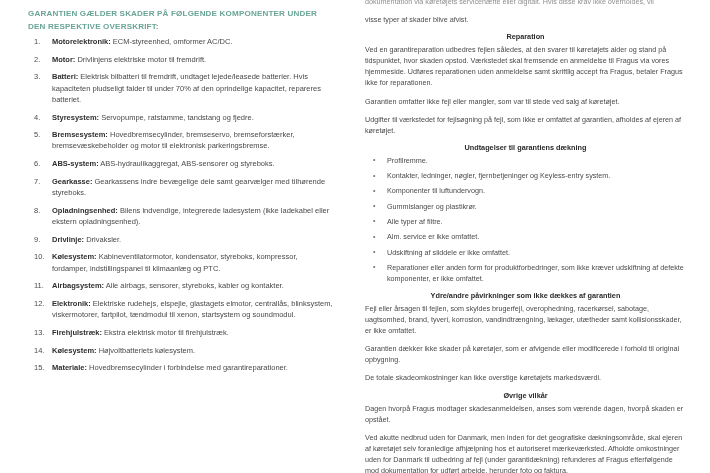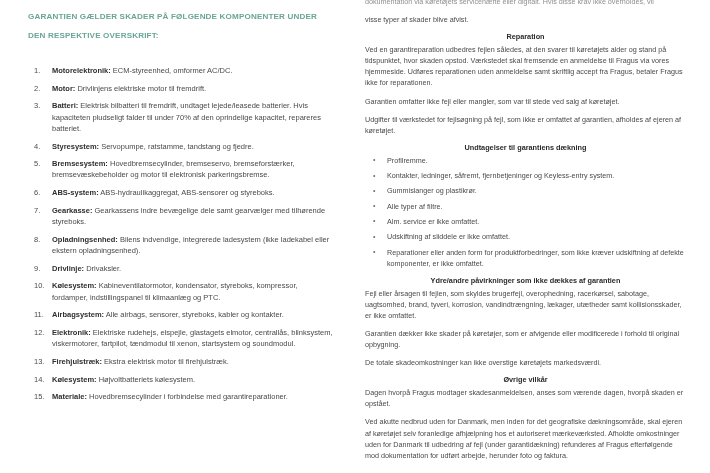--- a/index.html
+++ b/index.html
@@ -32,24 +32,24 @@
   .col-right {
     width: 355px;
     padding: 0px 24px 0 10px;
   }
 
   
   .green-heading {
     color: #6aa596;
     font-weight: bold;
     font-size: 8.1px;
-    line-height: 19px;
+    line-height: 13px;
     letter-spacing: 0.15px;
     text-transform: uppercase;
-    margin: 0 0 20px 0;
+    margin: 0 0 3px 0;
   }
   ol.comp-list {
     margin: 0;
     padding: 0;
     list-style: none;
     counter-reset: comp;
   }
   ol.comp-list > li {
     position: relative;
     counter-increment: comp;
@@ -162,21 +162,22 @@
     <div class="r-para">visse typer af skader blive afvist.</div>
 
     <div class="r-head">Reparation</div>
     <div class="r-para">Ved en garantireparation udbedres fejlen således, at den svarer til køretøjets alder og stand på tidspunktet, hvor skaden opstod. Værkstedet skal fremsende en anmeldelse til Fragus via vores hjemmeside. Udføres reparationen uden anmeldelse samt skriftlig accept fra Fragus, betaler Fragus ikke for reparationen.</div>
     <div class="r-para">Garantien omfatter ikke fejl eller mangler, som var til stede ved salg af køretøjet.</div>
     <div class="r-para">Udgifter til værkstedet for fejlsøgning på fejl, som ikke er omfattet af garantien, afholdes af ejeren af køretøjet.</div>
 
     <div class="r-head">Undtagelser til garantiens dækning</div>
     <ul class="r-bullets">
       <li><span>Profilremme.</span></li>
-      <li><span>Kontakter, ledninger, såfremt, fjernbetjeninger og Keyless-entry system.</span></li>
+      <li><span>Kontakter, ledninger, nøgler, fjernbetjeninger og Keyless-entry system.</span></li>
+      <li><span>Komponenter til luftundervogn.</span></li>
       <li><span>Gummislanger og plastikrør.</span></li>
       <li><span>Alle typer af filtre.</span></li>
       <li><span>Alm. service er ikke omfattet.</span></li>
       <li><span>Udskiftning af sliddele er ikke omfattet.</span></li>
       <li><span>Reparationer eller anden form for produktforbedringer, som ikke kræver udskiftning af defekte komponenter, er ikke omfattet.</span></li>
     </ul>
 
     <div class="r-head">Ydre/andre påvirkninger som ikke dækkes af garantien</div>
     <div class="r-para">Fejl eller årsagen til fejlen, som skyldes brugerfejl, overophedning, racerkørsel, sabotage, uagtsomhed, brand, tyveri, korrosion, vandindtrængning, lækager, utætheder samt kollisionsskader, er ikke omfattet.</div>
     <div class="r-para">Garantien dækker ikke skader på køretøjer, som er afvigende eller modificerede i forhold til original opbygning.</div>

